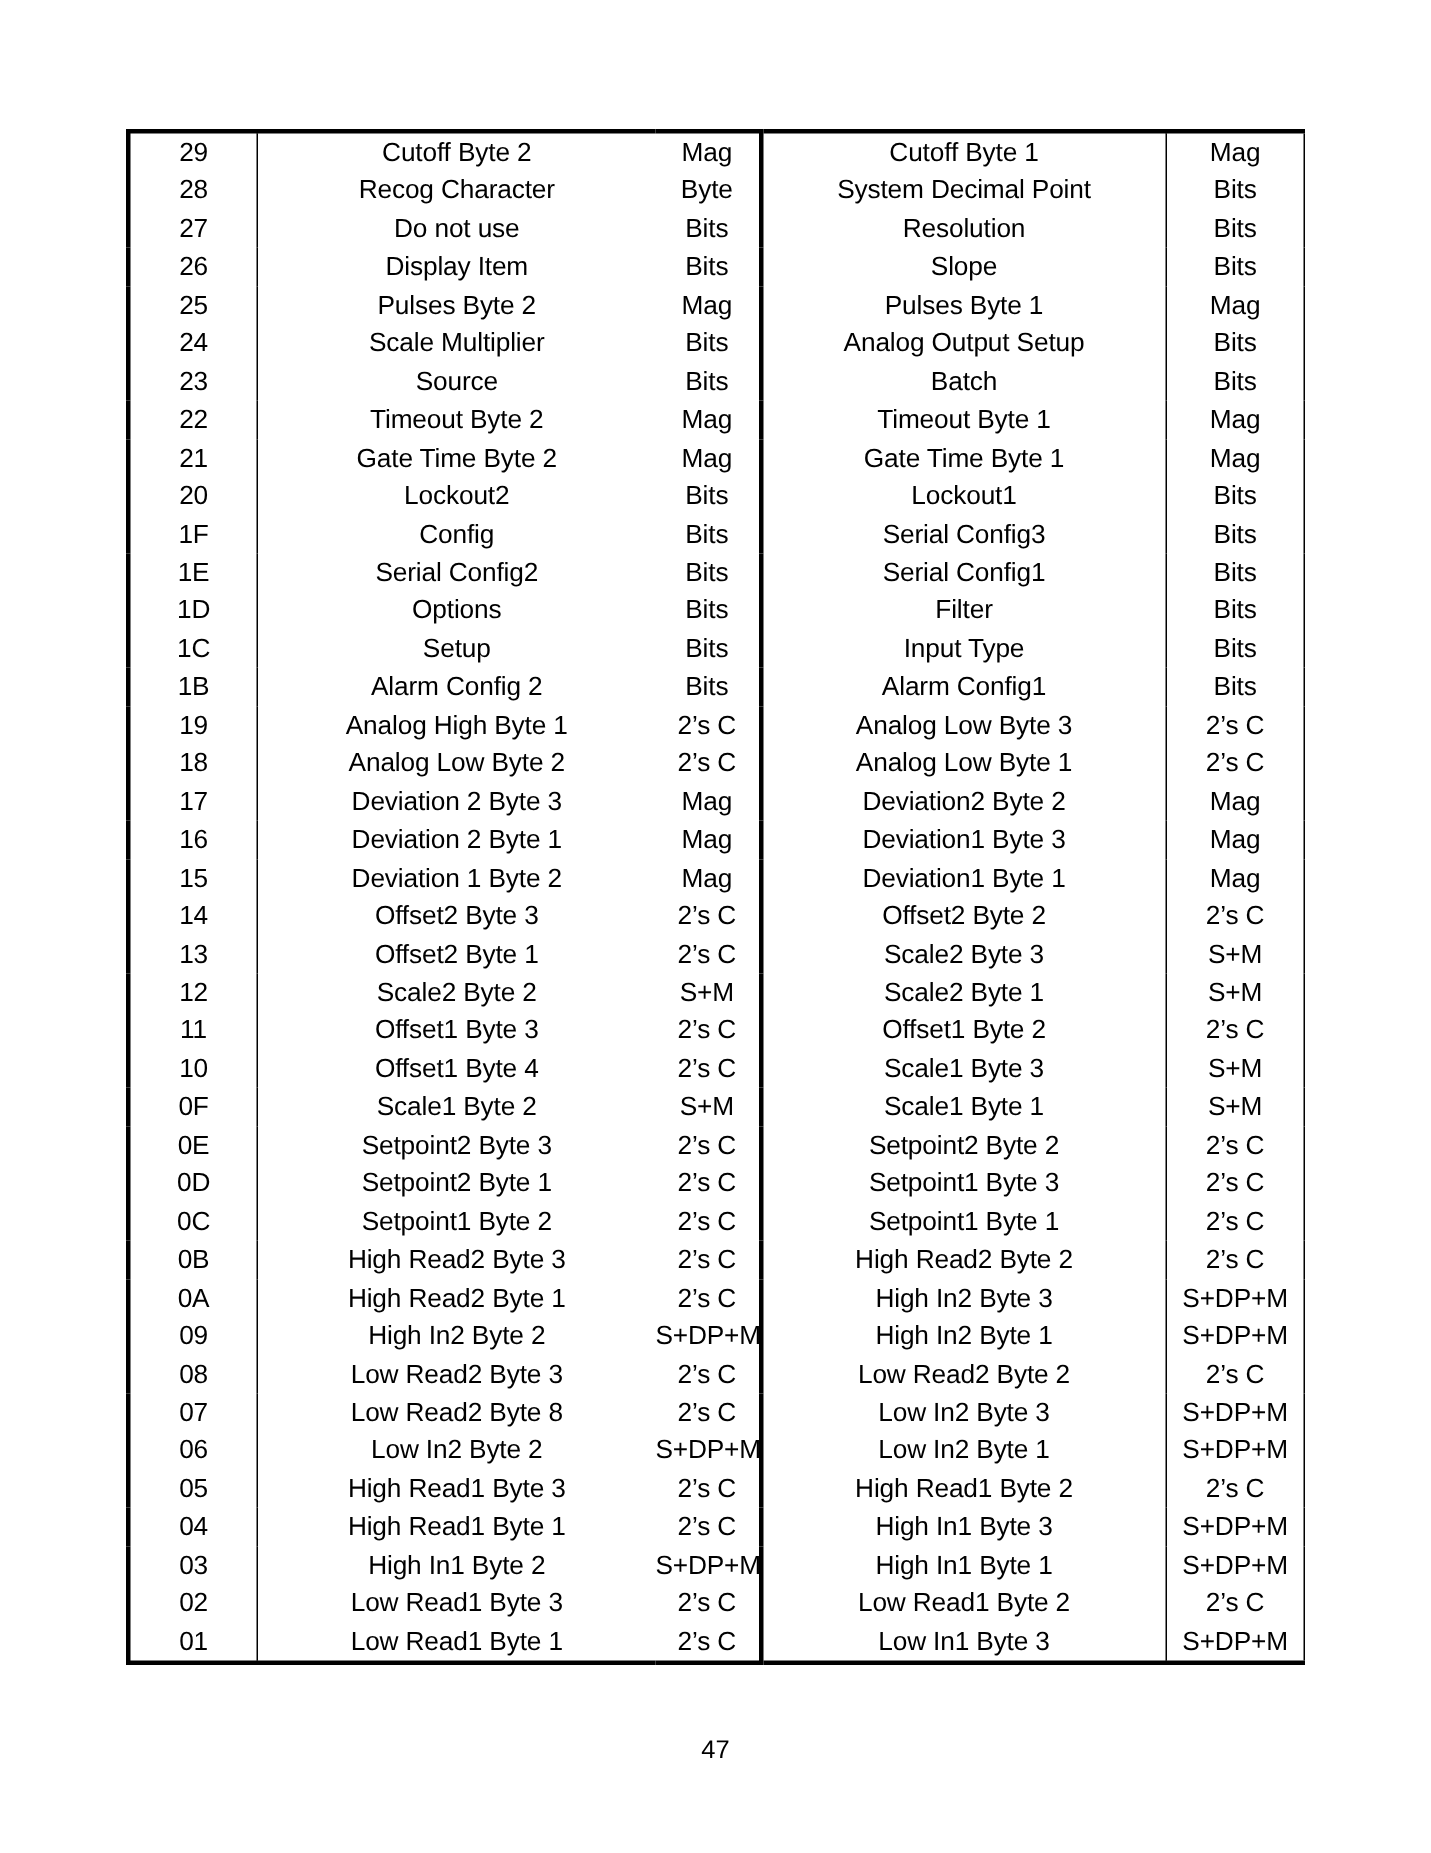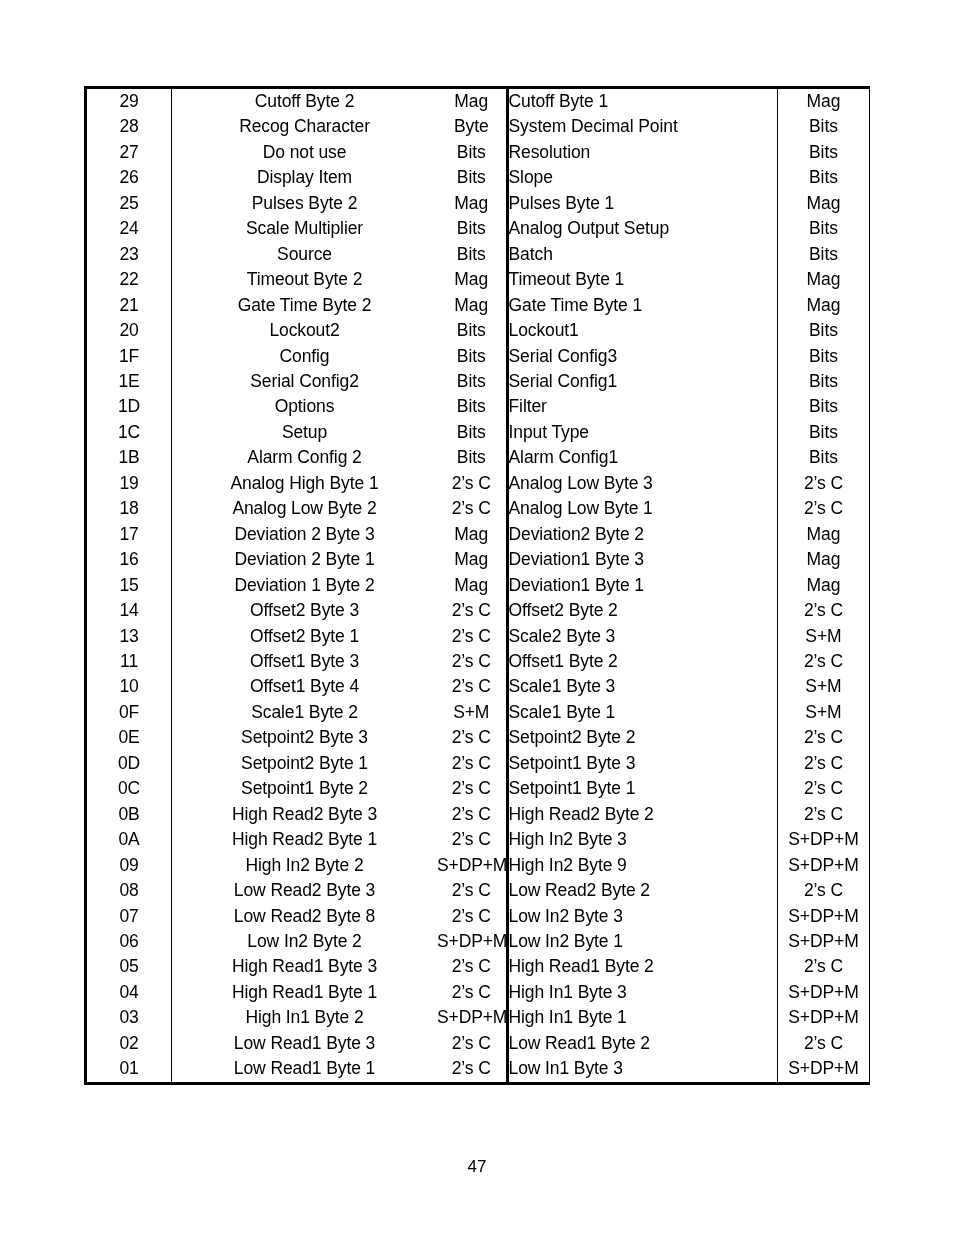--- a/index.html
+++ b/index.html
@@ -63,21 +63,21 @@
   td.name {
     text-align: center;
     padding-left: 12px;
   }
   td.fmt {
     text-align: center;
     padding-right: 4px;
     border-right: 3px solid #000;
   }
   td.name2 {
-    text-align: left;
+    text-align: center;
     padding-left: 14px;
     border-left: 0;
   }
   td.fmt2 {
     text-align: center;
     padding-right: 2px;
     border-left: 1.5px solid #000;
   }
   .page-number {
     position: absolute;
@@ -252,20 +252,27 @@
             <td class="fmt2">2’s C</td>
           </tr>
           <tr>
             <td class="addr">13</td>
             <td class="name">Offset2 Byte 1</td>
             <td class="fmt">2’s C</td>
             <td class="name2">Scale2 Byte 3</td>
             <td class="fmt2">S+M</td>
           </tr>
           <tr>
+            <td class="addr">12</td>
+            <td class="name">Scale2 Byte 2</td>
+            <td class="fmt">S+M</td>
+            <td class="name2">Scale2 Byte 1</td>
+            <td class="fmt2">S+M</td>
+          </tr>
+          <tr>
             <td class="addr">11</td>
             <td class="name">Offset1 Byte 3</td>
             <td class="fmt">2’s C</td>
             <td class="name2">Offset1 Byte 2</td>
             <td class="fmt2">2’s C</td>
           </tr>
           <tr>
             <td class="addr">10</td>
             <td class="name">Offset1 Byte 4</td>
             <td class="fmt">2’s C</td>
@@ -311,21 +318,21 @@
             <td class="addr">0A</td>
             <td class="name">High Read2 Byte 1</td>
             <td class="fmt">2’s C</td>
             <td class="name2">High In2 Byte 3</td>
             <td class="fmt2">S+DP+M</td>
           </tr>
           <tr>
             <td class="addr">09</td>
             <td class="name">High In2 Byte 2</td>
             <td class="fmt">S+DP+M</td>
-            <td class="name2">High In2 Byte 9</td>
+            <td class="name2">High In2 Byte 1</td>
             <td class="fmt2">S+DP+M</td>
           </tr>
           <tr>
             <td class="addr">08</td>
             <td class="name">Low Read2 Byte 3</td>
             <td class="fmt">2’s C</td>
             <td class="name2">Low Read2 Byte 2</td>
             <td class="fmt2">2’s C</td>
           </tr>
           <tr>

